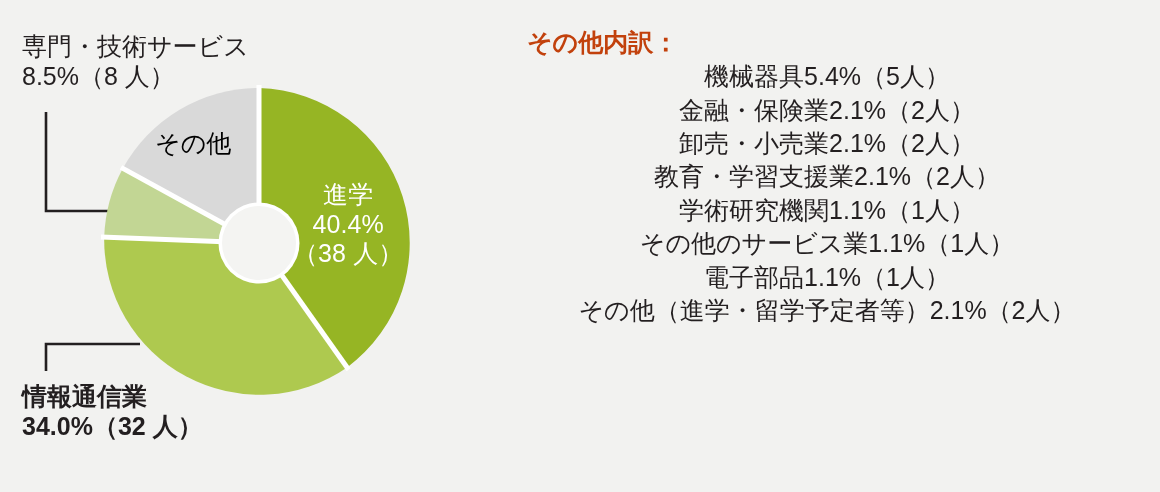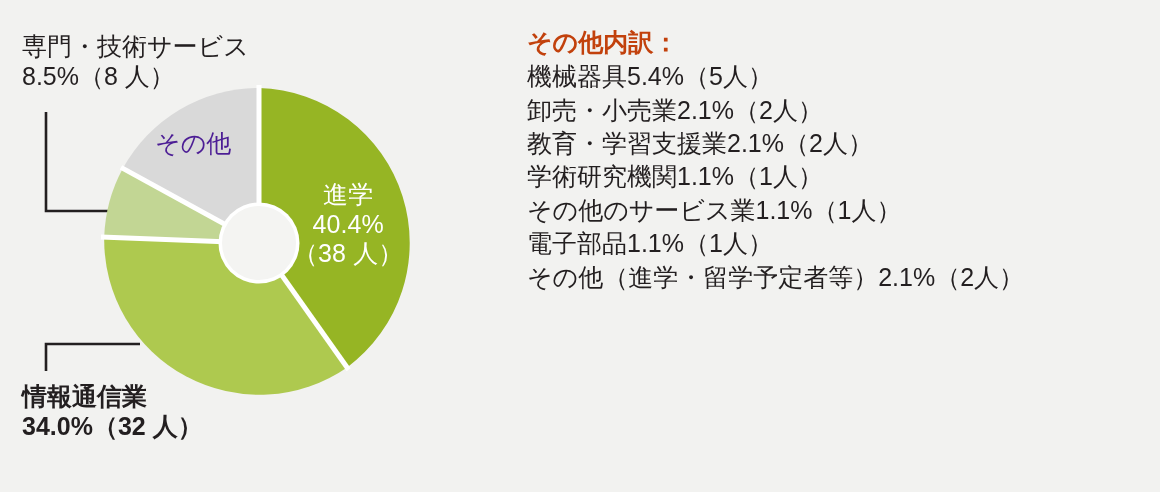--- a/index.html
+++ b/index.html
@@ -45,21 +45,21 @@
   }
   #label-shingaku {
     left: 293px;
     top: 180px;
     color: #ffffff;
     text-align: center;
   }
   #label-sonota {
     left: 155px;
     top: 129px;
-    color: #4c1d95;
+    color: #000000;
   }
 
   
   .callout {
     position: absolute;
     font-size: 25px;
     line-height: 1.2;
     white-space: pre;
     color: #231f20;
   }
@@ -85,20 +85,21 @@
     line-height: 1.33;
     font-weight: bold;
     color: #c2410c;
     white-space: pre;
     margin: 0 0 1px 0;
   }
   #breakdown-list {
     list-style: none;
     margin: 0;
     padding: 0;
+    text-align: center;
   }
   #breakdown-list li {
     font-size: 25px;
     line-height: 1.335;
     color: #231f20;
     white-space: pre;
   }
 </style>
 </head>
 <body style="background: rgb(242, 242, 240);">
@@ -145,20 +146,21 @@
 8.5%（8 人）</div>
 
     <div class="callout" id="callout-joho">情報通信業
 34.0%（32 人）</div>
   </div>
 
   <div id="breakdown">
     <div id="breakdown-title">その他内訳：</div>
     <ul id="breakdown-list">
       <li>機械器具5.4%（5人）</li>
+      <li>金融・保険業2.1%（2人）</li>
       <li>卸売・小売業2.1%（2人）</li>
       <li>教育・学習支援業2.1%（2人）</li>
       <li>学術研究機関1.1%（1人）</li>
       <li>その他のサービス業1.1%（1人）</li>
       <li>電子部品1.1%（1人）</li>
       <li>その他（進学・留学予定者等）2.1%（2人）</li>
     </ul>
   </div>
 
 </div>

